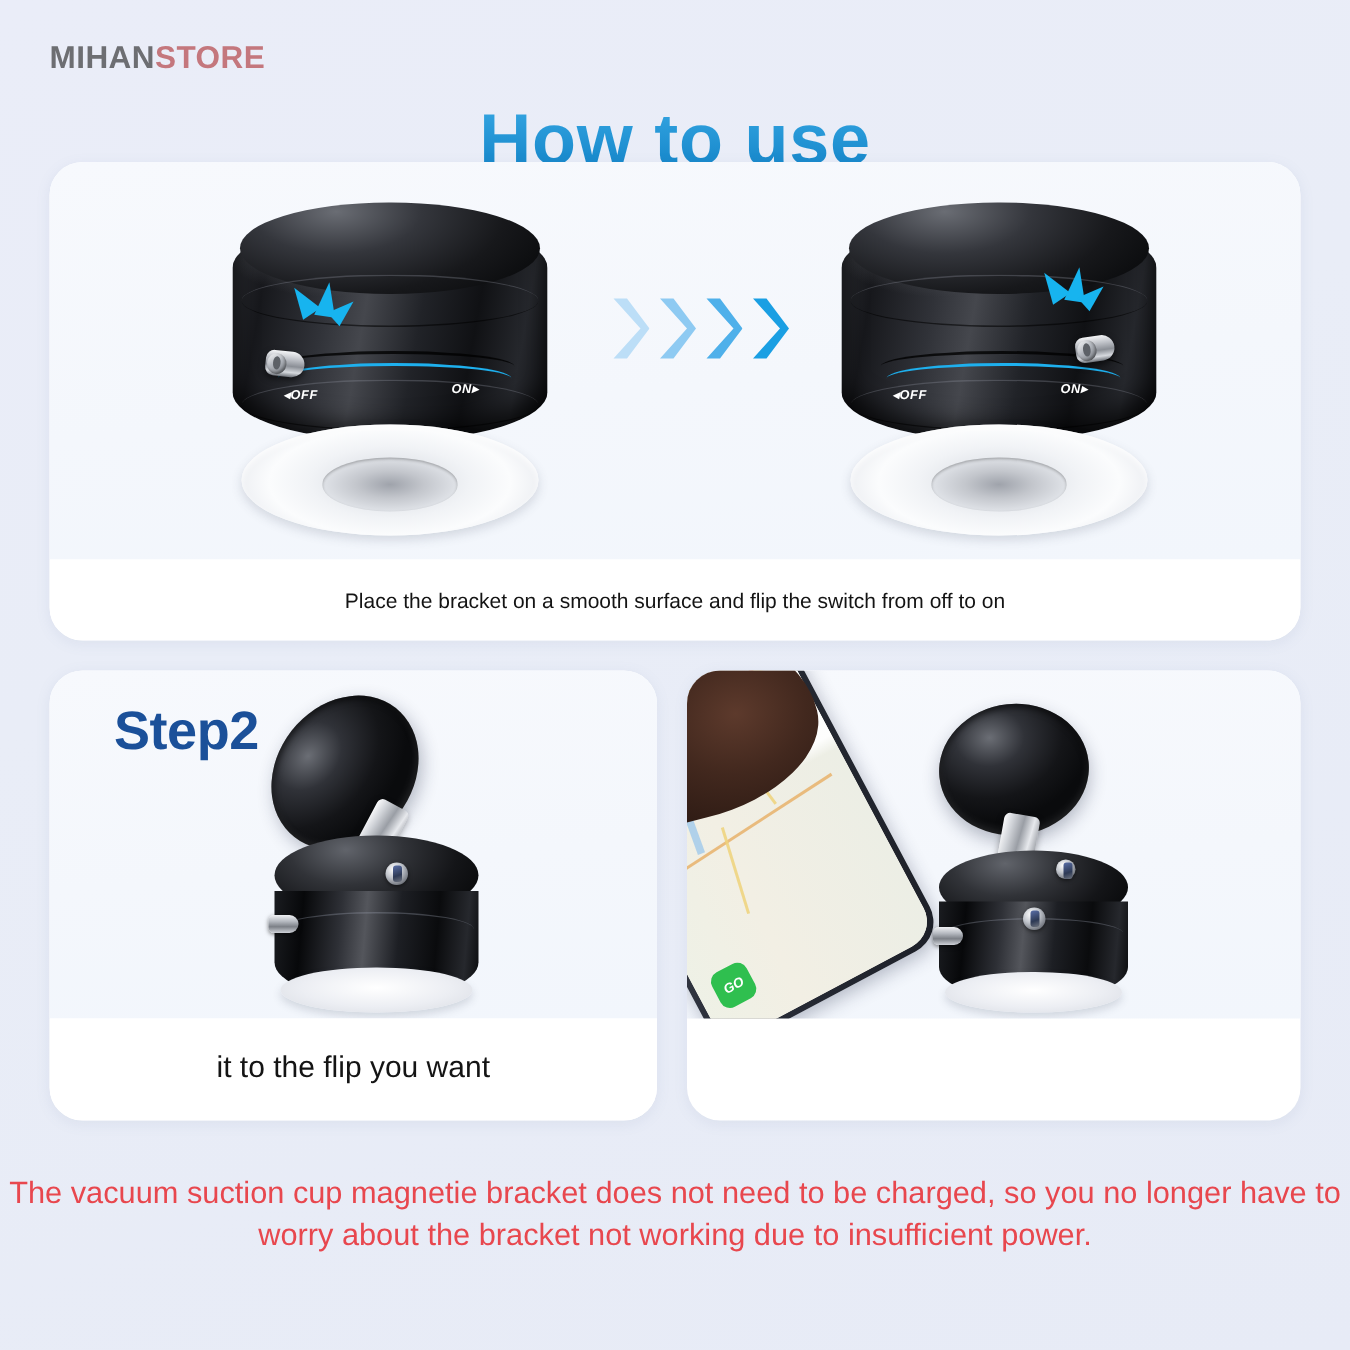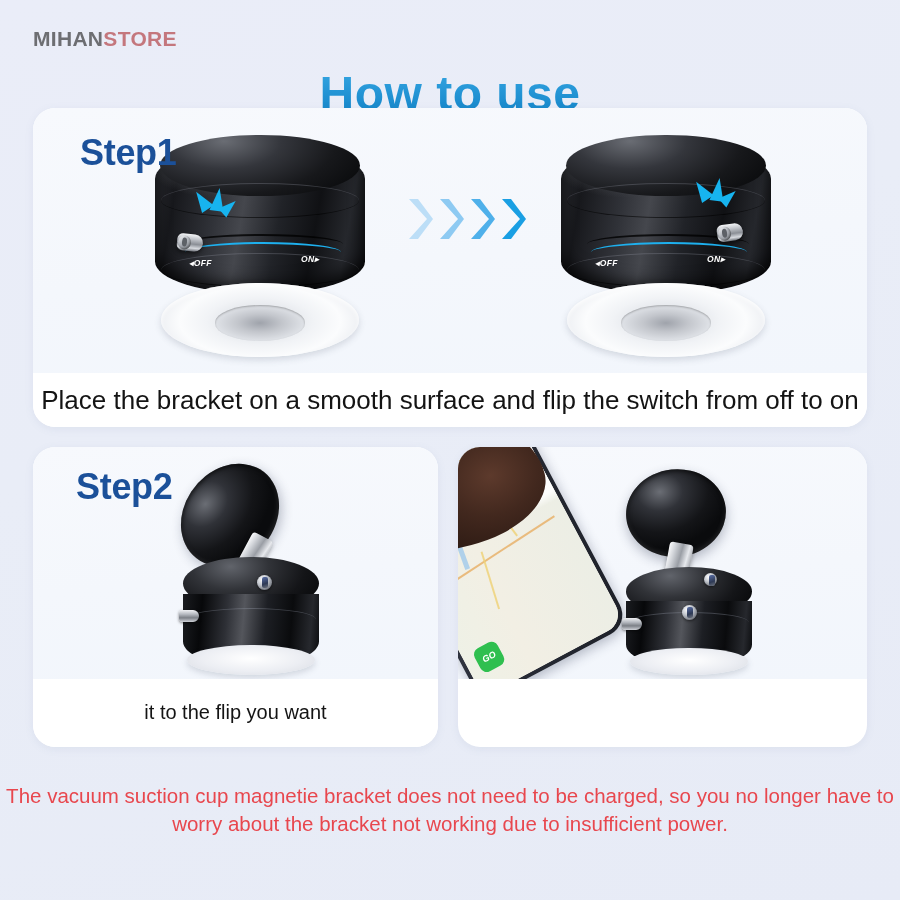--- a/index.html
+++ b/index.html
@@ -62,21 +62,21 @@
     position:absolute;
     font-size:36px; font-weight:bold;
     color:#1b5099;
     letter-spacing:-.3px;
     z-index:6;
   }
 
   
   #card1 { left:33px; top:108px; width:834px; height:319px; }
   #card1 .stage { height:265px; }
-  #card1 .caption { height:54px; font-size:26px; }
+  #card1 .caption { height:54px; font-size:14px; }
   #card1 .step-label { left:47px; top:24px; }
 
   
   #card2 { left:33px; top:447px; width:405px; height:300px; }
   #card2 .stage { height:232px; }
   #card2 .caption { height:68px; font-size:20px; line-height:1.16; }
   #card2 .step-label { left:43px; top:19px; }
 
   
   #card3 { left:458px; top:447px; width:409px; height:300px; }
@@ -376,21 +376,20 @@
         <i class="bs3"></i>
       </div>
 
       <div class="sucker">
         <div class="dots"></div>
       </div>
     </div>
 
   </div>
 
-  <div class="step-label">Step1</div>
   <div class="caption">Place the bracket on a smooth surface and flip the switch from off to on</div>
 </div>
 
 <div class="card" id="card2">
   <div class="stage">
 
     <div class="bracket" style="left:148px; top:14px; width:140px; height:212px;">
 
       <div class="pad" style="left:-5px; top:2px; width:108px; height:104px;
            transform:rotate(-38deg) skewX(-6deg) scaleY(.88);">

